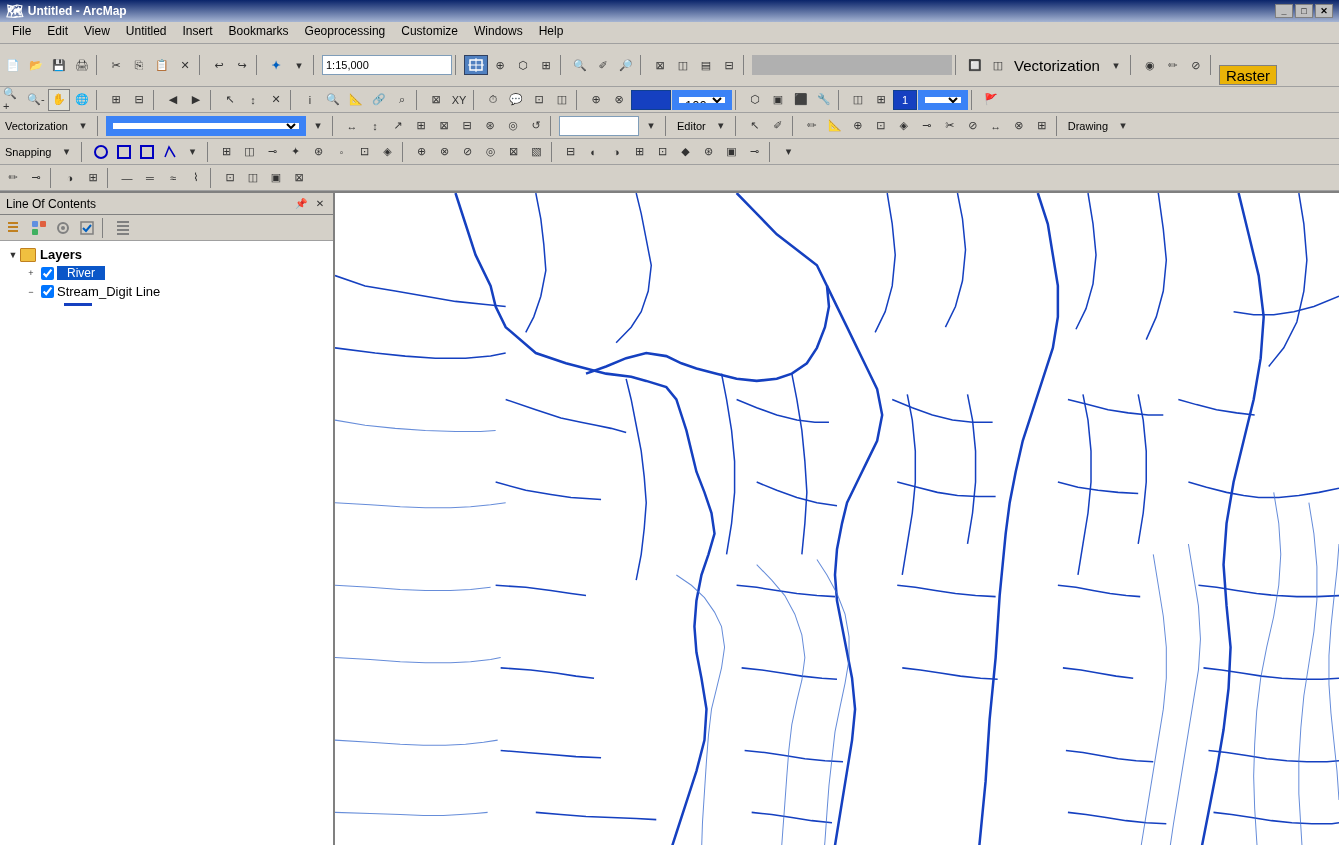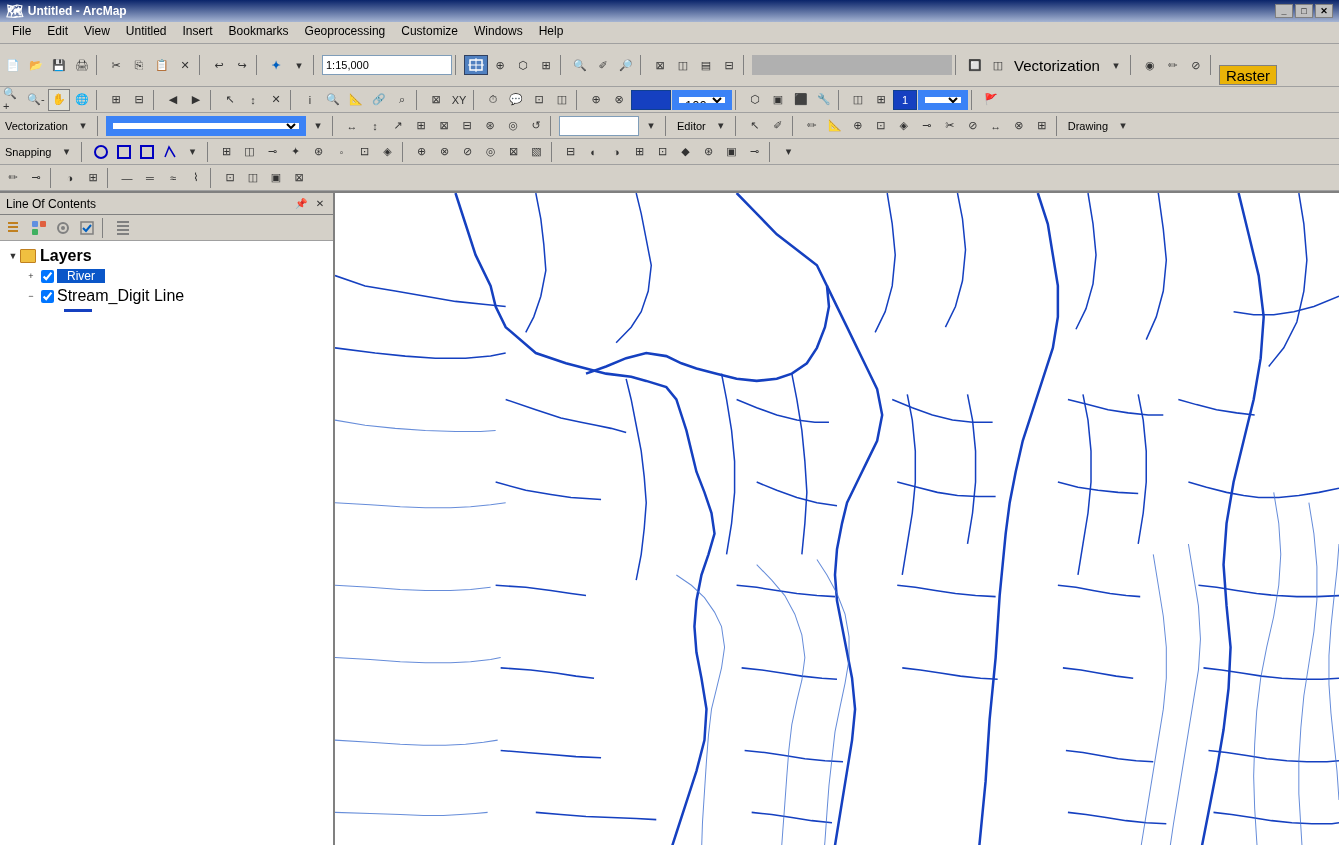--- a/index.html
+++ b/index.html
@@ -155,21 +155,21 @@
       flex-shrink: 0;
       color: #333;
     }
     .layer-checkbox {
       width: 13px;
       height: 13px;
       margin: 0 3px;
       cursor: pointer;
       flex-shrink: 0;
     }
-    .layer-name { font-size: 16px; }
+    .layer-name { font-size: 13px; }
     .layer-name-selected {
       background: #0a56c8;
       color: white;
       padding: 0 10px;
       font-size: 12px;
     }
 
     
     .folder-icon {
       width: 16px; height: 14px;

